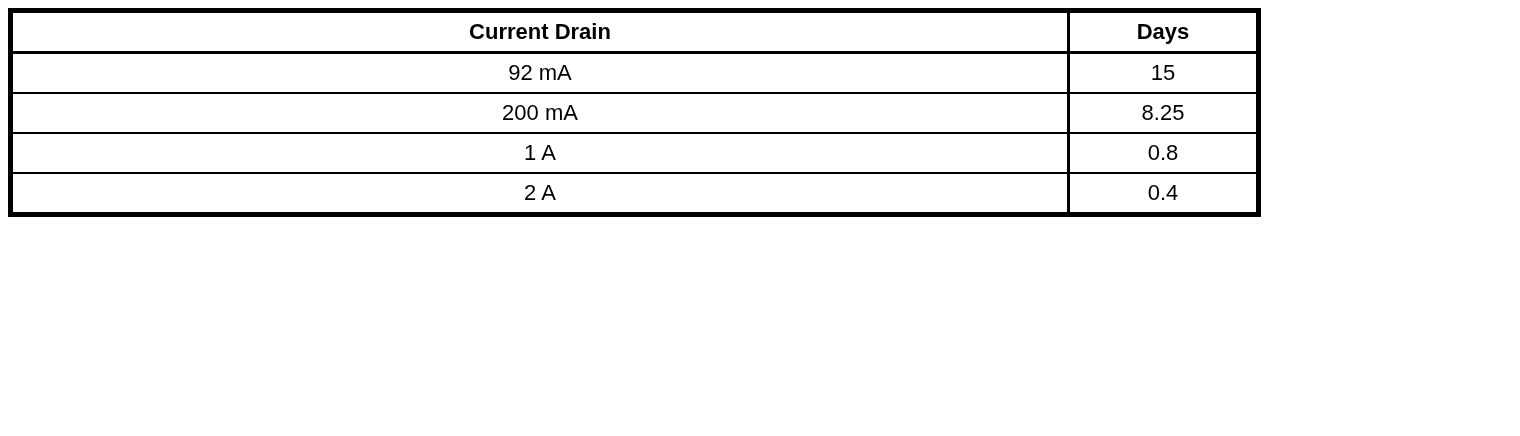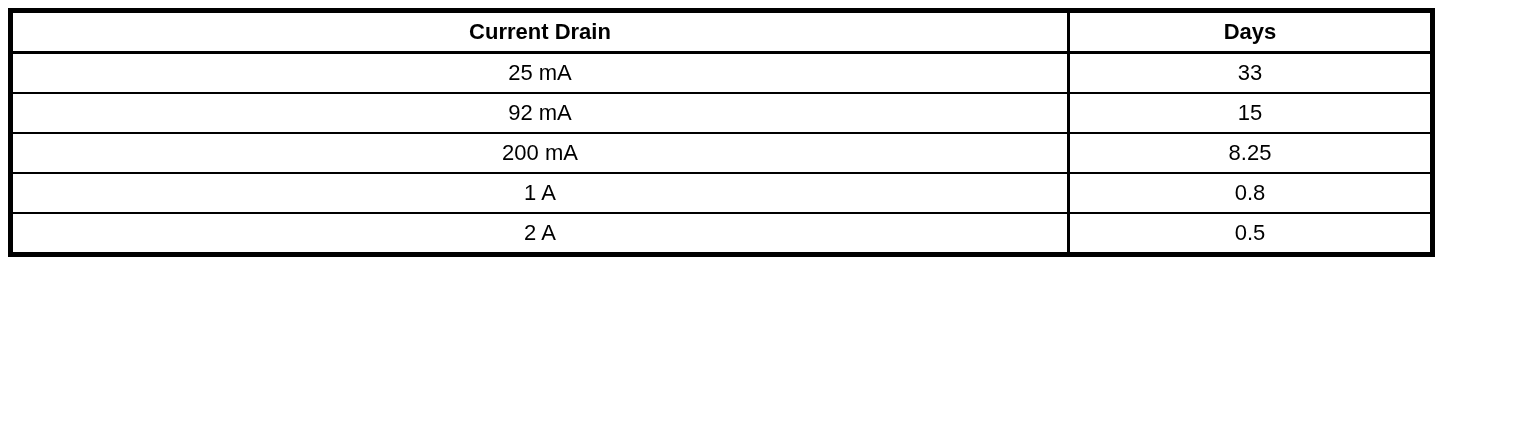--- a/index.html
+++ b/index.html
@@ -15,21 +15,21 @@
     color: #000000;
   }
   .table-container {
     position: absolute;
     left: 8px;
     top: 8px;
   }
   table.data-table {
     border-collapse: collapse;
     table-layout: fixed;
-    width: 1427px;
+    width: 1253px;
     border: 5px solid #000000;
     background: #ffffff;
     padding-left: 32px;
   }
   .data-table th,
   .data-table td {
     border: 2px solid #000000;
     text-align: center;
     vertical-align: middle;
     font-size: 22px;
@@ -59,34 +59,30 @@
       <col>
     </colgroup>
     <thead>
       <tr>
         <th>Current Drain</th>
         <th>Days</th>
       </tr>
     </thead>
     <tbody id="table-body">
         <tr>
-          <td>25 mA</td>
-          <td>33</td>
-        </tr>
-        <tr>
           <td>92 mA</td>
           <td>15</td>
         </tr>
         <tr>
           <td>200 mA</td>
           <td>8.25</td>
         </tr>
         <tr>
           <td>1 A</td>
           <td>0.8</td>
         </tr>
         <tr>
           <td>2 A</td>
-          <td>0.5</td>
+          <td>0.4</td>
         </tr>
       </tbody>
   </table>
 </div>
 
 </body></html>

